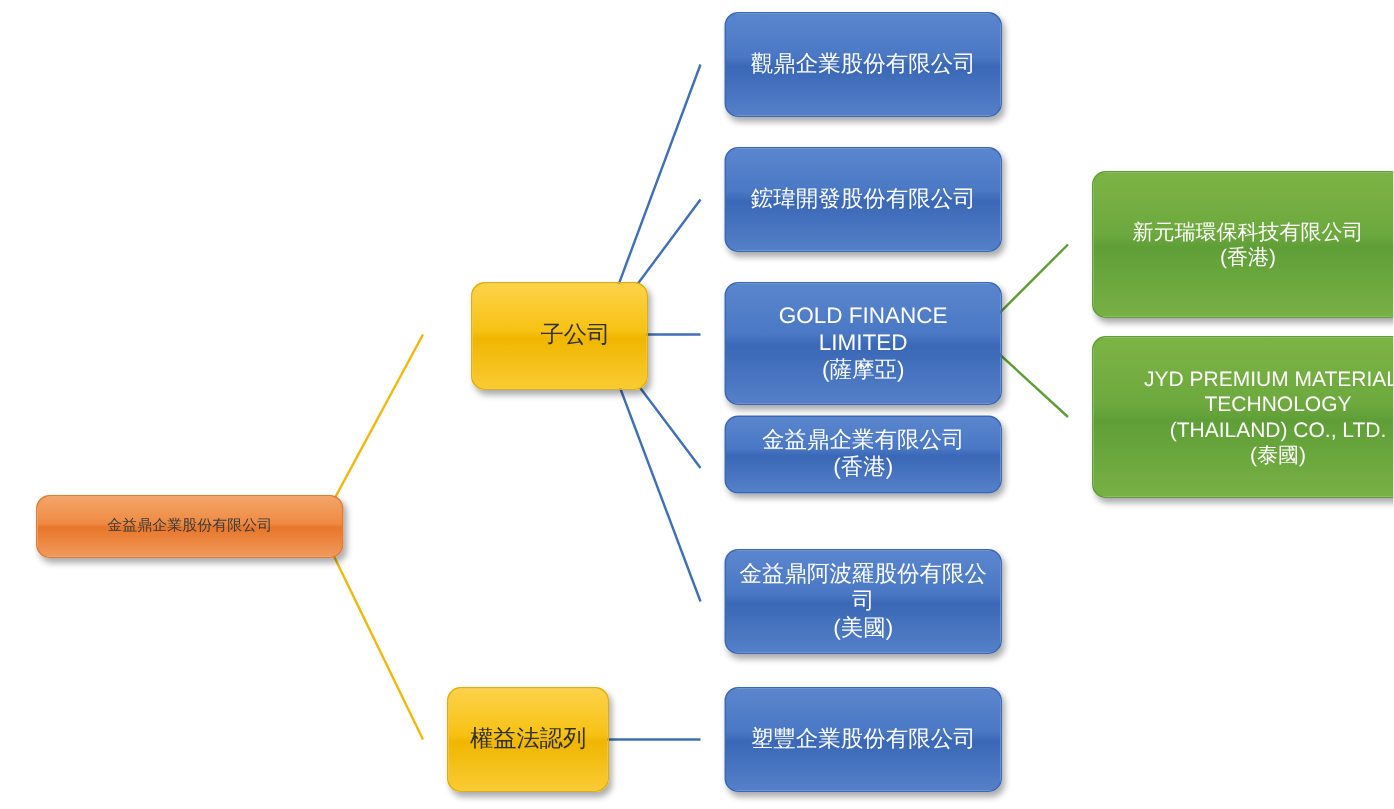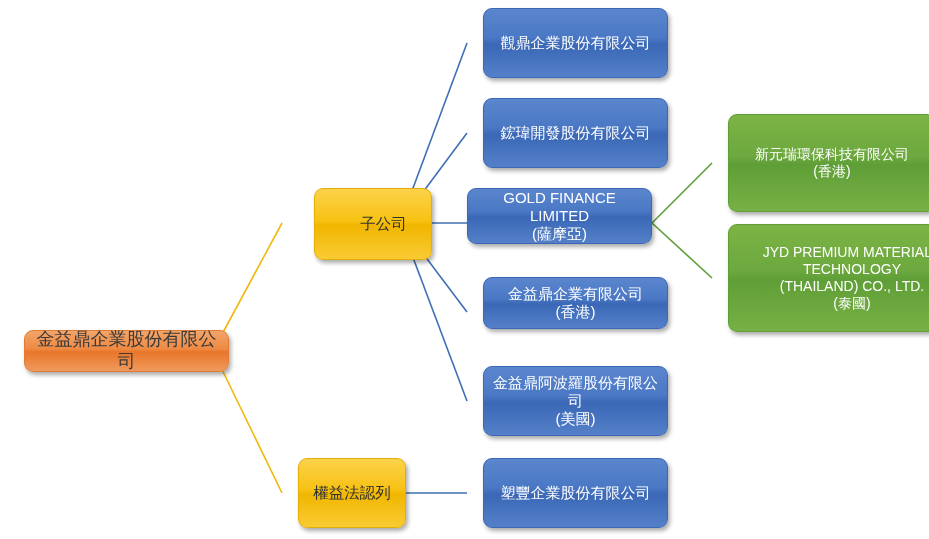--- a/index.html
+++ b/index.html
@@ -43,21 +43,21 @@
     display: block;
     width: 100%;
     white-space: pre-line;
   }
 
   
   .node.root {
     background: linear-gradient(180deg, #f3a569 0%, #ee8a43 45%, #e8762a 52%, #f09a5c 100%);
     border: 1px solid #e07c36;
     color: #3a3a3a;
-    font-size: 18px;
+    font-size: 10px;
   }
 
   
   .node.gold {
     background: linear-gradient(180deg, #fcd24a 0%, #f7c214 45%, #f0b600 52%, #f9cb33 100%);
     border: 1px solid #e3ae08;
     color: #303030;
     font-size: 15.5px;
   }
 
@@ -107,21 +107,21 @@
   <div class="node gold" style="left: 282px; top: 458px; width: 108px; height: 70px;">
     <span class="txt">權益法認列</span>
   </div>
 
   <div class="node blue" style="left: 467px; top: 8px; width: 185px; height: 70px;">
     <span class="txt">觀鼎企業股份有限公司</span>
   </div>
   <div class="node blue" style="left: 467px; top: 98px; width: 185px; height: 70px; font-family: Liberation Serif, serif;">
     <span class="txt">鋐瑋開發股份有限公司</span>
   </div>
-  <div class="node blue" style="left: 451px; top: 188px; width: 185px; height: 56px;">
+  <div class="node blue" style="left: 467px; top: 188px; width: 185px; height: 82px;">
     <span class="txt">GOLD FINANCE LIMITED
 (薩摩亞)</span>
   </div>
   <div class="node blue" style="left: 467px; top: 277px; width: 185px; height: 52px;">
     <span class="txt">金益鼎企業有限公司
 (香港)</span>
   </div>
   <div class="node blue" style="left: 467px; top: 366px; width: 185px; height: 70px;">
     <span class="txt">金益鼎阿波羅股份有限公司
 (美國)</span>

